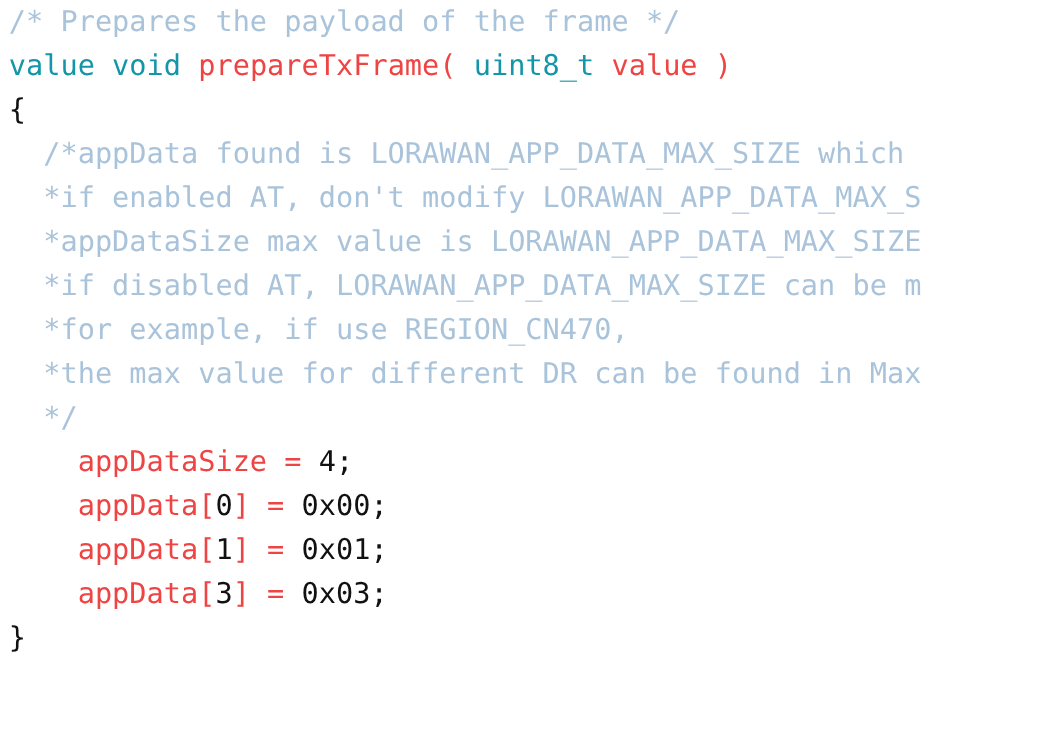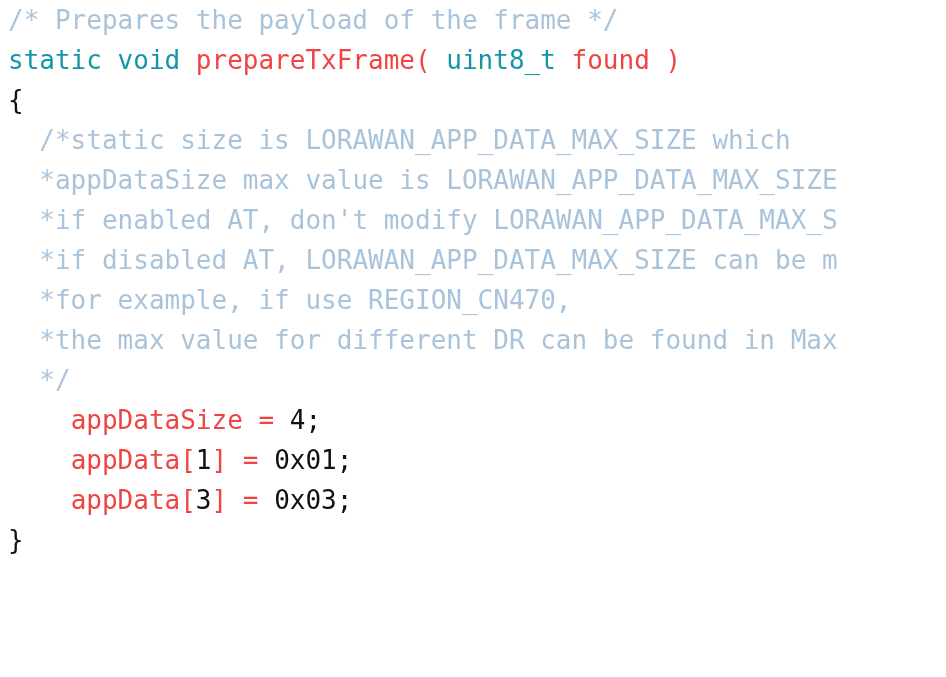--- a/index.html
+++ b/index.html
@@ -46,27 +46,28 @@
   .tok-number  { color: #111111; }
 
   .tok { white-space: pre; }
 </style>
 </head>
 <body>
 
 <div id="code-view">
   <div id="code-lines">
       <div class="code-line"><span class="tok tok-comment">/* Prepares the payload of the frame */</span></div>
-      <div class="code-line"><span class="tok tok-keyword">static void</span><span class="tok tok-plain"> prepareTxFrame( </span><span class="tok tok-type">uint8_t</span><span class="tok tok-plain"> found )</span></div>
+      <div class="code-line"><span class="tok tok-keyword">value void</span><span class="tok tok-plain"> prepareTxFrame( </span><span class="tok tok-type">uint8_t</span><span class="tok tok-plain"> value )</span></div>
       <div class="code-line"><span class="tok tok-punct">{</span></div>
-      <div class="code-line"><span class="tok">  </span><span class="tok tok-comment">/*static size is LORAWAN_APP_DATA_MAX_SIZE which </span></div>
+      <div class="code-line"><span class="tok">  </span><span class="tok tok-comment">/*appData found is LORAWAN_APP_DATA_MAX_SIZE which </span></div>
+      <div class="code-line"><span class="tok">  </span><span class="tok tok-comment">*if enabled AT, don't modify LORAWAN_APP_DATA_MAX_S</span></div>
       <div class="code-line"><span class="tok">  </span><span class="tok tok-comment">*appDataSize max value is LORAWAN_APP_DATA_MAX_SIZE</span></div>
-      <div class="code-line"><span class="tok">  </span><span class="tok tok-comment">*if enabled AT, don't modify LORAWAN_APP_DATA_MAX_S</span></div>
       <div class="code-line"><span class="tok">  </span><span class="tok tok-comment">*if disabled AT, LORAWAN_APP_DATA_MAX_SIZE can be m</span></div>
       <div class="code-line"><span class="tok">  </span><span class="tok tok-comment">*for example, if use REGION_CN470,</span></div>
       <div class="code-line"><span class="tok">  </span><span class="tok tok-comment">*the max value for different DR can be found in Max</span></div>
       <div class="code-line"><span class="tok">  </span><span class="tok tok-comment">*/</span></div>
       <div class="code-line"><span class="tok">    </span><span class="tok tok-plain">appDataSize = </span><span class="tok tok-number">4</span><span class="tok tok-punct">;</span></div>
+      <div class="code-line"><span class="tok">    </span><span class="tok tok-plain">appData[</span><span class="tok tok-number">0</span><span class="tok tok-plain">] = </span><span class="tok tok-number">0x00</span><span class="tok tok-punct">;</span></div>
       <div class="code-line"><span class="tok">    </span><span class="tok tok-plain">appData[</span><span class="tok tok-number">1</span><span class="tok tok-plain">] = </span><span class="tok tok-number">0x01</span><span class="tok tok-punct">;</span></div>
       <div class="code-line"><span class="tok">    </span><span class="tok tok-plain">appData[</span><span class="tok tok-number">3</span><span class="tok tok-plain">] = </span><span class="tok tok-number">0x03</span><span class="tok tok-punct">;</span></div>
       <div class="code-line"><span class="tok tok-punct">}</span></div>
     </div>
 </div>
 
 </body></html>

